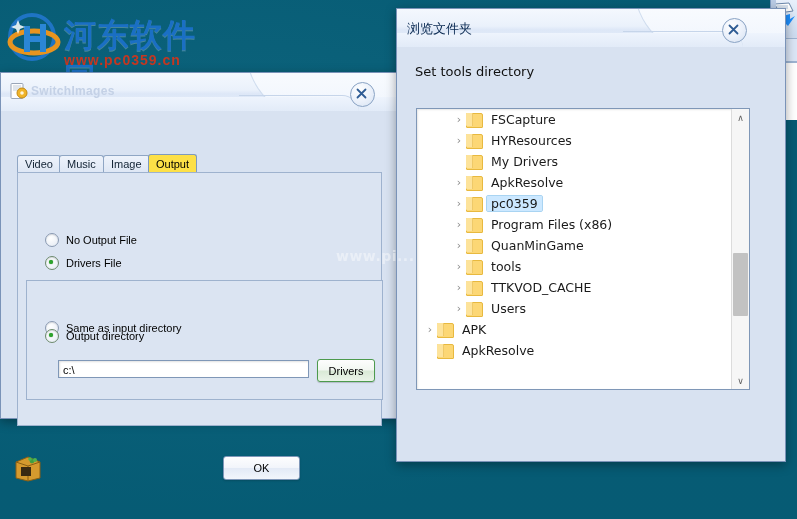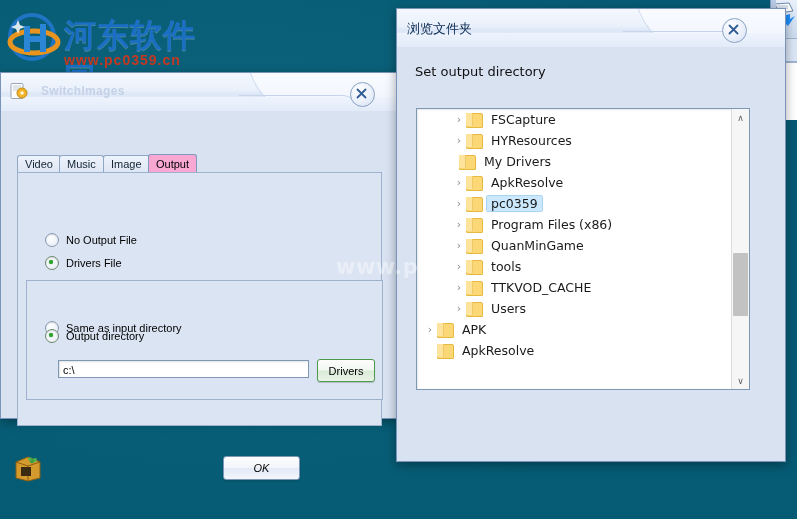--- a/index.html
+++ b/index.html
@@ -29,22 +29,22 @@
   }
   #logo .url{
     position:absolute;left:60px;top:44px;
     font-size:14px;font-weight:bold;color:#d4341a;letter-spacing:1px;
     font-family:Liberation Sans, sans-serif;
     opacity:.92;
   }
 
   
   .page-wm{
-    position:absolute;left:336px;top:255px;
-    font-size:21px;font-weight:bold;color:rgba(255,255,255,.42);
+    position:absolute;left:336px;top:248px;
+    font-size:14px;font-weight:bold;color:rgba(255,255,255,.42);
     letter-spacing:.5px;pointer-events:none;z-index:60;
     font-family:"DejaVu Sans","Liberation Sans",sans-serif;
   }
 
   
   #bgwin{
     position:absolute;left:770px;top:0;width:27px;height:120px;
     background:#cfdcef;border-left:1px solid #7d9bc1;overflow:hidden;
   }
   #bgwin .bw-title{position:absolute;left:0;top:0;width:27px;height:36px;
@@ -67,42 +67,42 @@
   }
   .dlg .tb-lower{
        position:absolute;left:0;right:0;bottom:0;height:14px;
        background:linear-gradient(#eef4fd,#e2ebf8);
   }
   .dlg .tb-curve{
        position:absolute;left:238px;bottom:-1px;width:120px;height:16px;
        border-top:1px solid #c6d5ea;border-top-right-radius:22px;
   }
   .dlg .tb-title{position:absolute;left:10px;top:11px;font-size:12px;color:#0a2a52;white-space:nowrap;}
-  .dlg .tb-title.faint{color:#c4d1e6;left:40px;font-weight:bold;letter-spacing:.3px;}
+  .dlg .tb-title.faint{color:#c4d1e6;left:30px;font-weight:bold;letter-spacing:.3px;}
   .dlg .tb-icon{position:absolute;left:9px;top:9px;width:18px;height:18px;}
   .closebtn{
       position:absolute;top:9px;width:23px;height:23px;border-radius:50%;
       background:radial-gradient(circle at 38% 32%,#ffffff,#eaf0fa 55%,#d6e2f2);
       border:1px solid #8aa3c4;cursor:pointer;
   }
   .closebtn svg{position:absolute;left:5px;top:5px;}
 
   
   #dlgLeft{left:0px;top:72px;width:396px;height:345px;}
   #dlgLeft .titlebar{height:38px;}
   #dlgLeft .body{position:absolute;left:0;right:0;top:38px;bottom:0;background:#d8e2f1;}
 
   .tabstrip{position:absolute;left:16px;top:82px;height:18px;}
   .tab{
     position:absolute;top:0;height:17px;line-height:17px;padding:0 7px;
     font-size:11px;color:#123;background:linear-gradient(#eef3fb,#dde6f4);
     border:1px solid #8fa6c4;border-bottom:none;border-radius:3px 3px 0 0;
     cursor:pointer;white-space:nowrap;
   }
-  .tab.sel{background:#f9a8d4;color:#000;border-color:#7f9abd;height:18px;line-height:18px;top:-1px;}
+  .tab.sel{background:#fde047;color:#000;border-color:#7f9abd;height:18px;line-height:18px;top:-1px;}
 
   .groupbox{
     position:absolute;border:1px solid #9eb2ce;background:#dbe4f2;
   }
   #gbMain{left:16px;top:99px;width:363px;height:252px;background:#dbe4f2;}
   #gbOut{left:25px;top:207px;width:355px;height:118px;}
 
   .radio-row{position:absolute;display:flex;align-items:center;gap:7px;font-size:11px;color:#000;cursor:pointer;}
   .rad{width:12px;height:12px;border-radius:50%;flex:0 0 12px;
        background:radial-gradient(circle at 40% 35%,#ffffff,#eef2f8 60%,#dde4ee);
@@ -123,21 +123,20 @@
     border:1px solid #4d9a4d;border-radius:3px;font-size:11px;color:#000;
     display:flex;align-items:center;justify-content:center;cursor:pointer;
     box-shadow:0 1px 1px rgba(0,0,0,.18);
   }
   .winbtn{
     position:absolute;height:22px;
     background:linear-gradient(#fdfdfe 0%,#f2f5fb 48%,#e3eaf6 52%,#f2f6fc 100%);
     border:1px solid #7e96b8;border-radius:3px;font-size:11px;color:#000;
     display:flex;align-items:center;justify-content:center;cursor:pointer;
     box-shadow:0 1px 2px rgba(0,0,0,.16);
-    font-style:italic;
   }
   #btnOK{left:222px;top:383px;width:75px;}
   #btnCancel{left:303px;top:383px;width:75px;}
   #boxicon{position:absolute;left:12px;top:380px;width:30px;height:30px;}
 
   
   #dlgRight{left:396px;top:8px;width:388px;height:452px;background:#d6e0f0;}
   #dlgRight .titlebar{height:38px;text-align:center;}
   #dlgRight .tb-curve{left:226px;}
   #dlgRight .body{position:absolute;left:0;right:0;top:38px;bottom:0;background:#d8e2f1;}
@@ -271,41 +270,41 @@
     <div class="tb-title" style="font-family:'DejaVu Sans','Liberation Sans',sans-serif;font-size:13px;">浏览文件夹</div>
     <div class="closebtn" style="right:38px;">
       <svg width="11" height="11" viewBox="0 0 11 11">
         <path d="M1.5 1.5 L9.5 9.5 M9.5 1.5 L1.5 9.5" stroke="#2f5c94" stroke-width="1.8" stroke-linecap="round"></path>
       </svg>
     </div>
   </div>
 
   <div class="body"></div>
 
-  <div id="setLabel">Set output directory</div>
+  <div id="setLabel">Set tools directory</div>
 
   <div id="treebox">
     <div id="treerows">
         <div class="trow" style="padding-left: 35px;">
           <span class="chev">›</span>
           <span class="fold">
             <span class="f1"></span>
             <span class="f2"></span>
           </span>
           <span class="lbl">FSCapture</span>
         </div>
         <div class="trow" style="padding-left: 35px;">
           <span class="chev">›</span>
           <span class="fold">
             <span class="f1"></span>
             <span class="f2"></span>
           </span>
           <span class="lbl">HYResources</span>
         </div>
-        <div class="trow" style="padding-left: 28px;">
+        <div class="trow" style="padding-left: 35px;">
           <span class="chev"></span>
           <span class="fold">
             <span class="f1"></span>
             <span class="f2"></span>
           </span>
           <span class="lbl">My Drivers</span>
         </div>
         <div class="trow" style="padding-left: 35px;">
           <span class="chev">›</span>
           <span class="fold">

